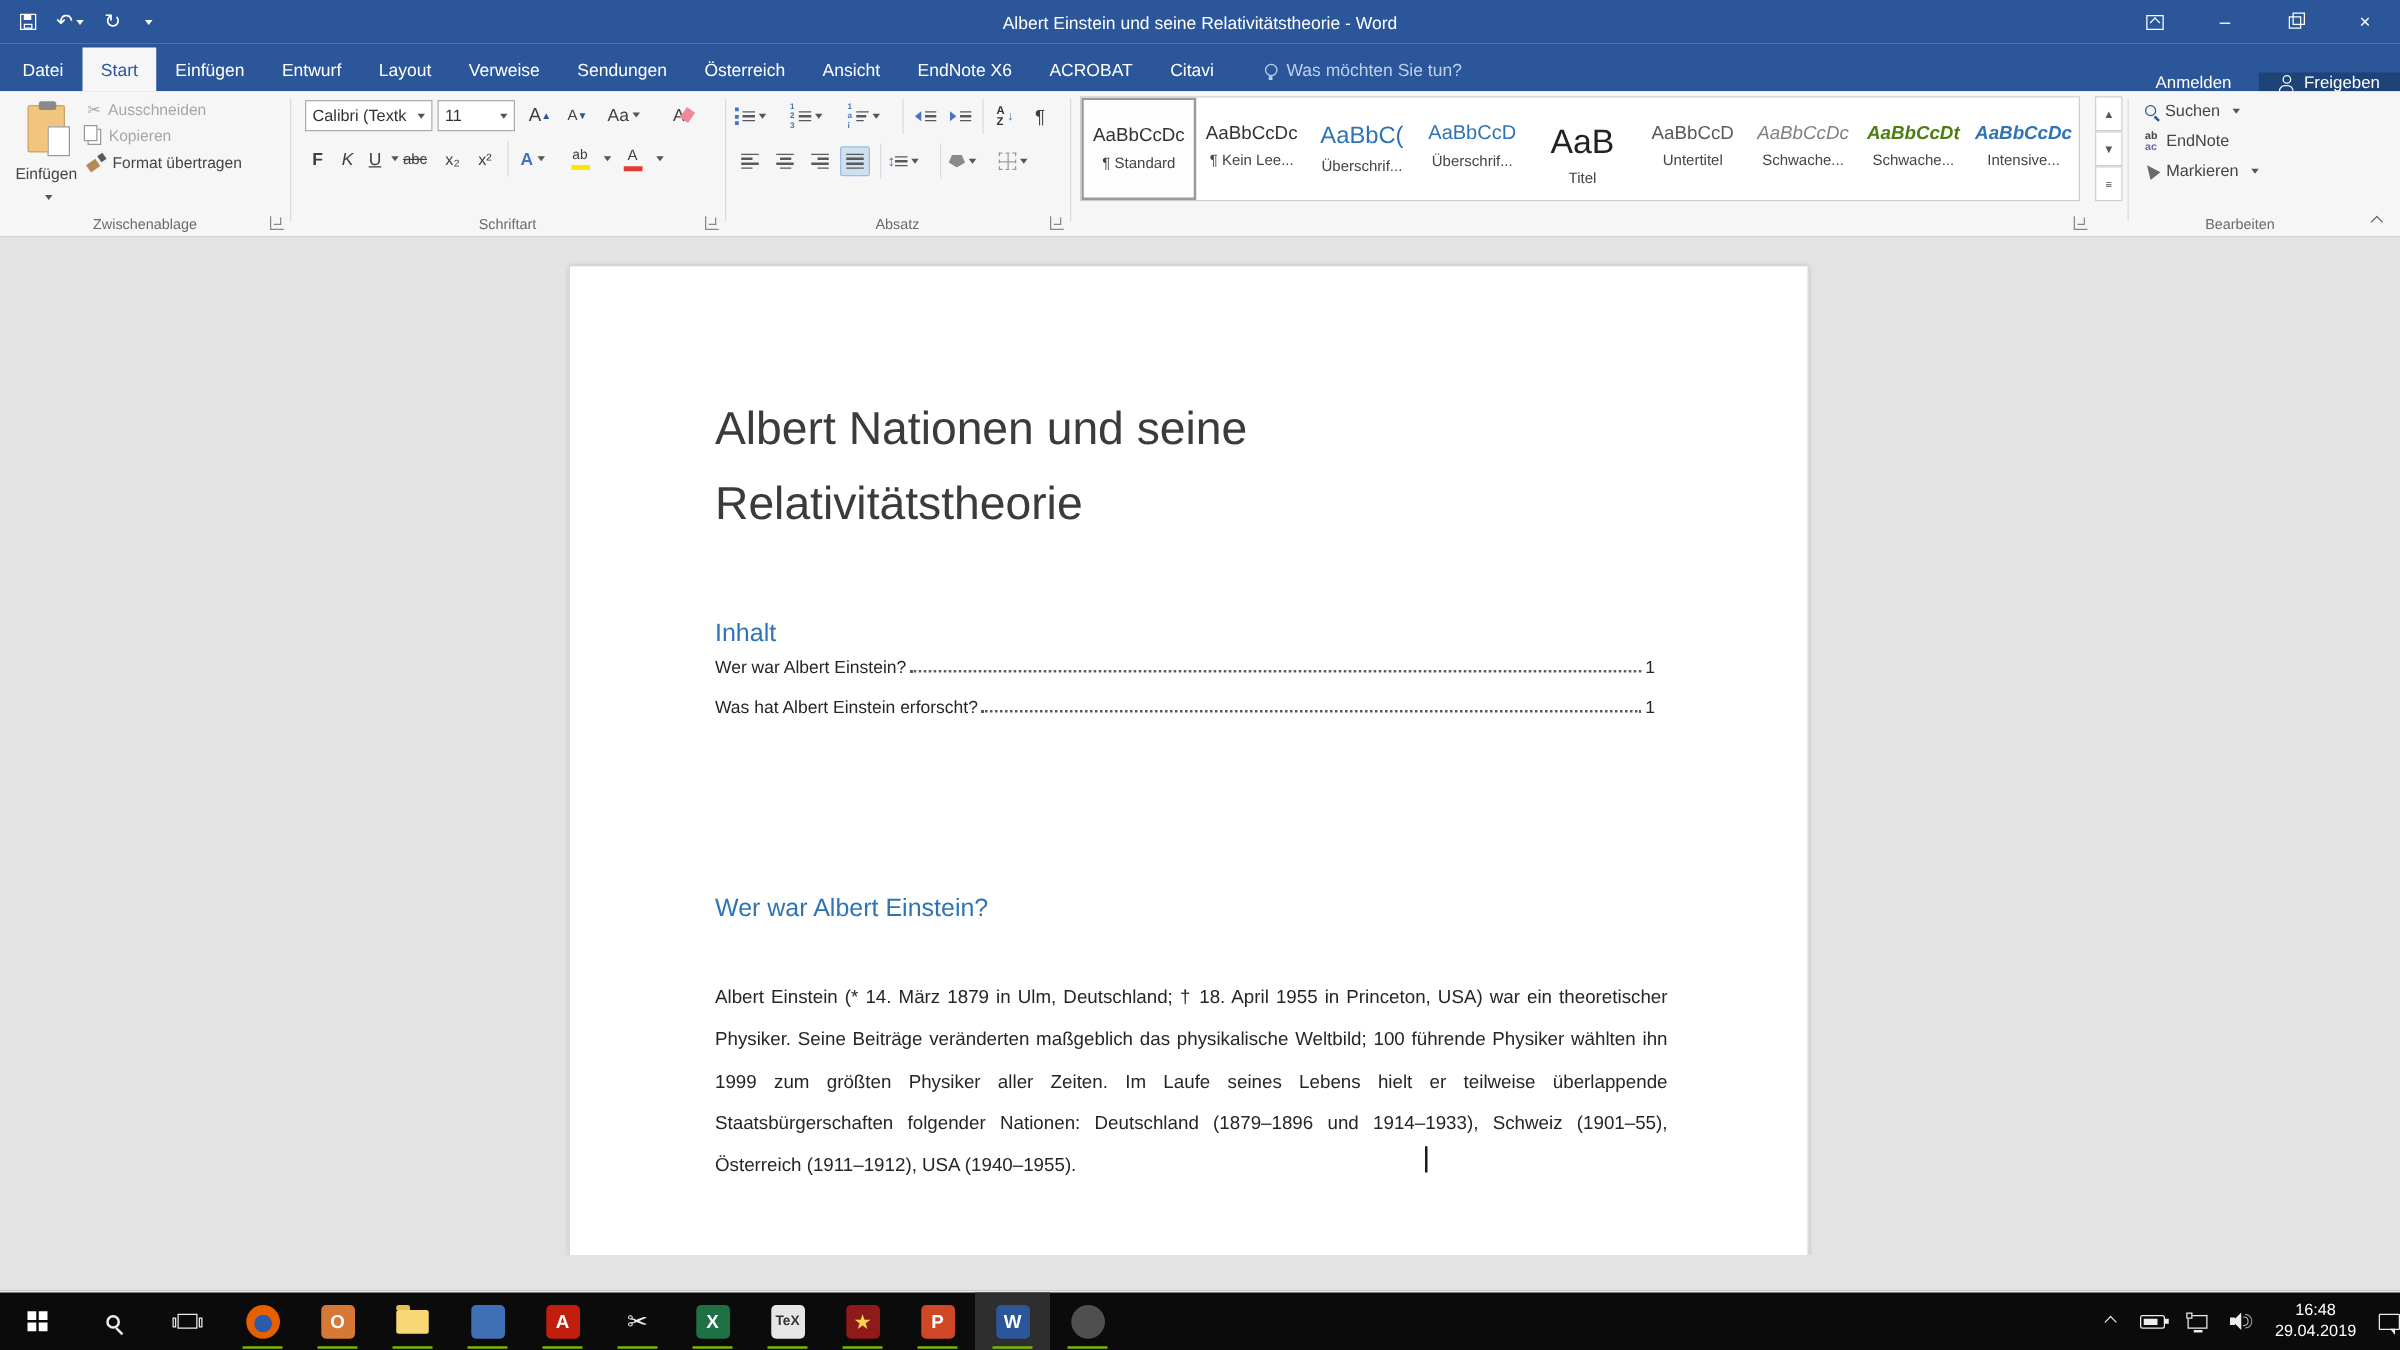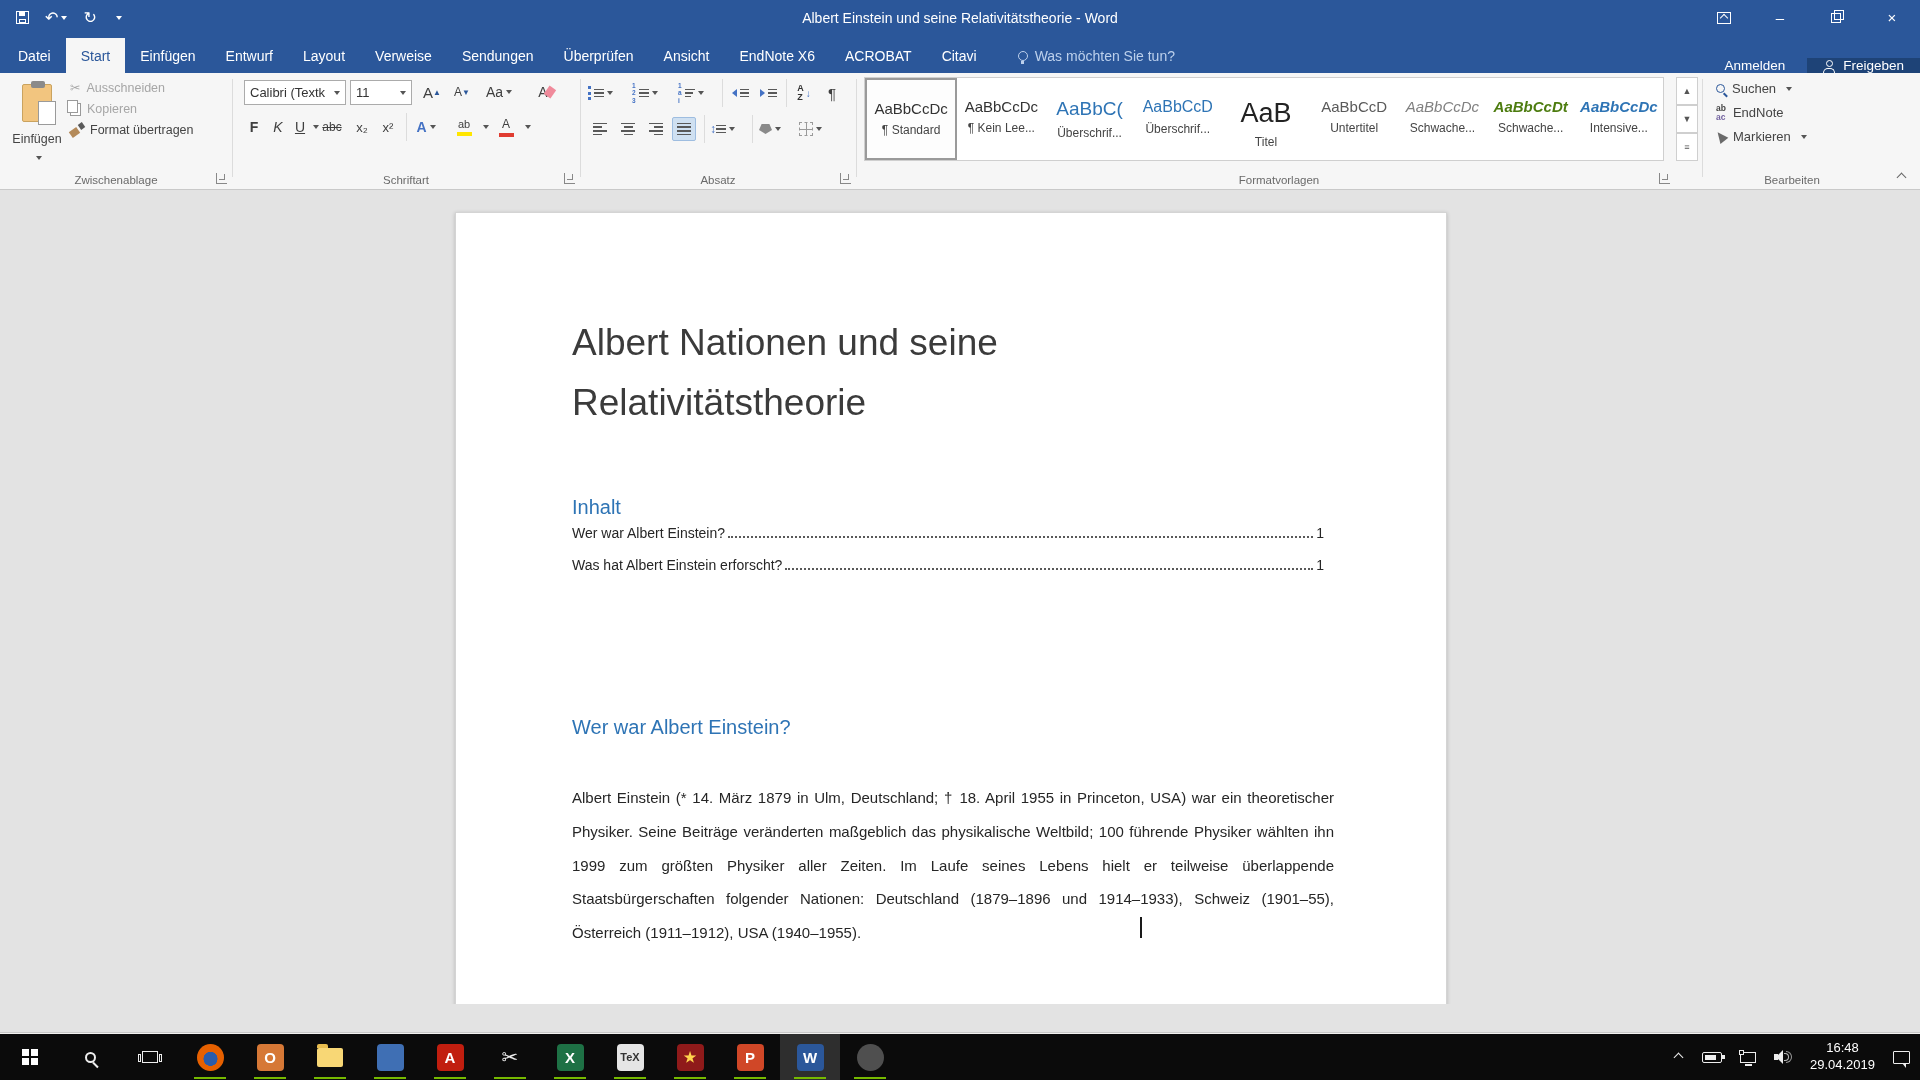--- a/index.html
+++ b/index.html
@@ -162,21 +162,21 @@
   .folder i { position:absolute; left:0; top:-4px; width:11px; height:4px; background:#e8bd4f; border-radius:2px 2px 0 0; }
   .appblue { background:#3f6fb4; }
   .acrobat { background:#c11e0f; }
   .snip { background:transparent; font-size:20px; color:#eee; font-weight:normal; }
   .excel { background:#1e7145; }
   .tex { background:#e5e5e5; color:#333; font-size:11px; }
   .redstar { background:#8f1a1a; color:#ffd34d; font-size:14px; }
   .ppt { background:#d04727; }
   .word { background:#2b579a; }
   .appgray { background:#4f4f4f; border-radius:50%; }
-  .tray { margin-left:auto; display:flex; align-items:center; gap:18px; padding-right:10px; }
+  .tray { margin-left:auto; display:flex; align-items:center; gap:18px; }
   .chev-up { width:10px; height:10px; position:relative; }
   .chev-up i { position:absolute; left:1px; top:2px; width:7px; height:7px; border-left:1.6px solid #eee; border-top:1.6px solid #eee; transform:rotate(45deg); }
   .batt { width:20px; height:11px; border:1.4px solid #eee; border-radius:2px; position:relative; }
   .batt i { position:absolute; right:-4px; top:2.5px; width:2.5px; height:4px; background:#eee; }
   .batt b { position:absolute; left:2px; top:2px; bottom:2px; width:11px; background:#eee; }
   .net { width:16px; height:11px; border:1.4px solid #eee; position:relative; }
   .net i { position:absolute; left:4px; bottom:-4px; width:7px; height:1.6px; background:#eee; }
   .net b { position:absolute; left:-2px; top:-3px; width:5px; height:5px; background:#0b0b0b; border:1.2px solid #eee; }
   .spk { position:relative; width:18px; height:14px; }
   .spk .sq { position:absolute; left:0; top:4px; width:4px; height:6px; background:#eee; }
@@ -229,21 +229,21 @@
   </div>
 
   <div class="tabrow">
     <span class="tab" style="padding-left:18px">Datei</span>
     <span class="tab active">Start</span>
     <span class="tab">Einfügen</span>
     <span class="tab">Entwurf</span>
     <span class="tab">Layout</span>
     <span class="tab">Verweise</span>
     <span class="tab">Sendungen</span>
-    <span class="tab">Überprüfen</span>
+    <span class="tab">Österreich</span>
     <span class="tab">Ansicht</span>
     <span class="tab">EndNote X6</span>
     <span class="tab">ACROBAT</span>
     <span class="tab">Citavi</span>
     <span class="tellme">
         <span class="bulb">
           <i></i>
         </span>
         <span>Was möchten Sie tun?</span>
       </span>
@@ -522,21 +522,20 @@
         <div class="style-item">
             <span class="sprev sp-intense">AaBbCcDc</span>
             <span class="sname">Intensive...</span>
           </div>
       </div>
       <div class="gscroll">
         <span class="gsbtn">▲</span>
         <span class="gsbtn">▼</span>
         <span class="gsbtn">≡</span>
       </div>
-      <div class="glabel">Formatvorlagen</div>
       <span class="launcher" style="right:32px">
           <i></i>
         </span>
     </div>
     <div class="gsep" style="left:1702px"></div>
 
     <div class="group" style="left:1702px;width:180px">
       <div class="editrows">
         <span class="editrow">
             <span class="mag-ico">

